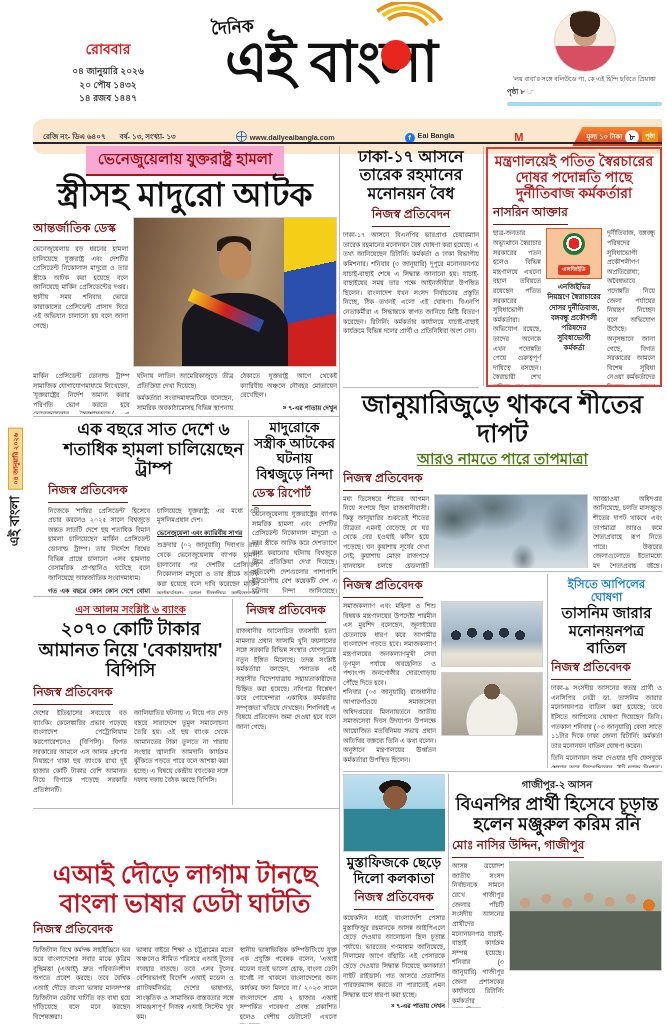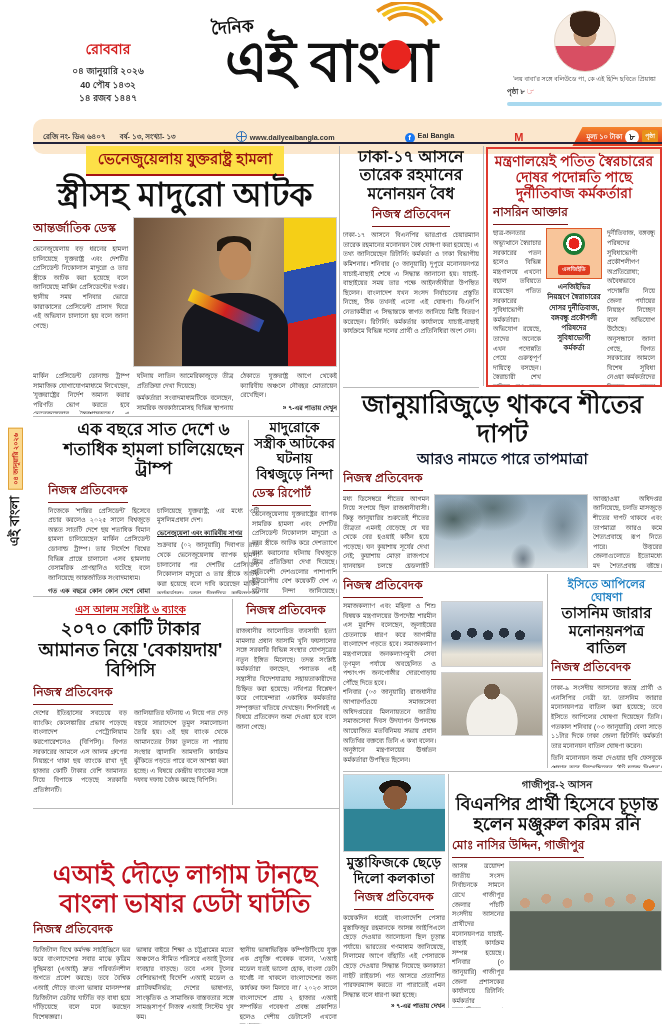--- a/index.html
+++ b/index.html
@@ -54,21 +54,21 @@
           background:linear-gradient(180deg,#f5852e,#e03a1f);clip-path:polygon(10px 0,100% 0,100% 100%,0 100%);
           color:#fff;font-size:6.8px;font-weight:bold;gap:3px;}
   .pgnum{display:inline-block;width:14px;height:14px;border-radius:50%;background:#fff;color:#111;
          font-size:9px;font-weight:900;text-align:center;line-height:14px;}
   .pglab{background:#e8921a;border-radius:2px;padding:1px 3px;font-size:6px;}
   
   .fold-date{writing-mode:vertical-rl;transform:rotate(180deg);background:#fbd98f;border:1px solid #e0a33a;
              color:#c41414;font-size:6.5px;font-weight:bold;padding:4px 1px;margin:0 auto;}
   .fold-brand{writing-mode:vertical-rl;transform:rotate(180deg);font-size:13px;font-weight:900;color:#111;margin:6px auto 0 auto;}
   
-  .kicker{display:inline-block;background:#fde047;color:#9b1111;font-size:15px;font-weight:900;
+  .kicker{display:inline-block;background:#f9a8d4;color:#9b1111;font-size:15px;font-weight:900;
           padding:1px 12px 2px 12px;border-bottom:2px solid #a51515;}
   .lead-hl{font-size:33px;}
   
   .photo{position:relative;overflow:hidden;border:1px solid #cfcfcf;}
   .ph-maduro{background:linear-gradient(105deg,#6e523b 0%,#97785a 30%,#b49a77 55%,#7d5f44 100%);}
   .ph-maduro .flag{position:absolute;right:0;top:0;width:52px;height:100%;
       background:linear-gradient(168deg,#f5cf17 0 34%,#2b4fae 34% 67%,#cf2020 67% 100%);}
   .ph-maduro .suit{position:absolute;bottom:-4px;left:24%;width:52%;height:52%;background:#17171d;border-radius:45% 45% 0 0;}
   .ph-maduro .sash{position:absolute;top:58%;left:26%;width:78px;height:13px;
       background:linear-gradient(90deg,#f5cf17,#cf2020,#2b4fae);transform:rotate(24deg);}
@@ -121,21 +121,21 @@
 <div class="page">
 
   <div class="abs" style="left:3px;top:428px;width:24px;height:150px;text-align:center;">
     <div class="fold-date">০৪ জানুয়ারি ২০২৬</div>
     <div class="fold-brand">এই বাংলা</div>
   </div>
 
   <div class="abs" style="left:48px;top:38px;width:120px;text-align:center;">
     <div class="day">রোববার</div>
     <div class="dline">০৪ জানুয়ারি ২০২৬</div>
-    <div class="dline">40 পৌষ ১৪৩২</div>
+    <div class="dline">২০ পৌষ ১৪৩২</div>
     <div class="dline">১৪ রজব ১৪৪৭</div>
   </div>
 
   <div class="abs" style="left:175px;top:6px;width:312px;height:110px;">
     <div class="arcs">
         <i class="a1"></i>
         <i class="a2"></i>
         <i class="a3"></i>
       </div>
     <span class="logo-prefix">দৈনিক</span>
@@ -231,21 +231,21 @@
   </div>
 
   <div class="abs" style="left:252px;top:420px;width:85px;height:174px;overflow:hidden;">
     <div class="hl" style="font-size:13.5px;">মাদুরোকে সস্ত্রীক আটকের ঘটনায় বিশ্বজুড়ে নিন্দা</div>
     <span class="byline">ডেস্ক রিপোর্ট</span>
     <div class="body">ভেনেজুয়েলায় যুক্তরাষ্ট্রের ব্যাপক সামরিক হামলা এবং দেশটির প্রেসিডেন্ট নিকোলাস মাদুরো ও তার স্ত্রীকে আটক করে দেশত্যাগে বাধ্য করানোর ঘটনায় বিশ্বজুড়ে তীব্র প্রতিক্রিয়া দেখা দিয়েছে। প্রতিবেশী দেশগুলোর পাশাপাশি ইউরোপীয় বেশ কয়েকটি দেশ এ ঘটনার নিন্দা জানিয়েছে। জাতিসংঘ মহাসচিব অবিলম্বে সামরিক অভিযান বন্ধের আহ্বান জানিয়েছেন।</div>
   </div>
 
   <div class="abs" style="left:343px;top:390px;width:319px;height:178px;overflow:hidden;">
     <div class="hl" style="font-size:25px;">জানুয়ারিজুড়ে থাকবে শীতের দাপট</div>
-    <div class="hl" style="font-size:15px;color:#0f172a;margin-top:2px;">আরও নামতে পারে তাপমাত্রা</div>
+    <div class="hl" style="font-size:15px;color:#4d7c0f;margin-top:2px;text-decoration:underline;">আরও নামতে পারে তাপমাত্রা</div>
     <span class="byline">নিজস্ব প্রতিবেদক</span>
     <div style="display:flex;gap:5px;">
       <div class="body" style="flex:0 0 86px;">মধ্য ডিসেম্বরে শীতের আগমন নিয়ে সংশয়ে ছিল রাজধানীবাসী। কিন্তু জানুয়ারির শুরুতেই শীতের তীব্রতা এমনই বেড়েছে যে ঘর থেকে বের হওয়াই কঠিন হয়ে পড়েছে। ঘন কুয়াশায় সূর্যের দেখা নেই; কুয়াশায় মোড়া রাজপথে যানবাহন চলছে হেডলাইট জ্বালিয়ে। গত কয়েকদিন ধরে ঢাকার সর্বনিম্ন তাপমাত্রা নামছে ধাপে ধাপে।</div>
       <div class="photo ph-fog" style="flex:0 0 152px;height:110px;"></div>
       <div class="body" style="flex:1;">আবহাওয়া অধিদপ্তর জানিয়েছে, চলতি মাসজুড়ে শীতের দাপট থাকবে এবং তাপমাত্রা আরও কমে শৈত্যপ্রবাহে রূপ নিতে পারে। উত্তরের জেলাগুলোতে ইতোমধ্যে মৃদু শৈত্যপ্রবাহ বইছে। সকাল থেকে দুপুর পর্যন্ত কুয়াশা থাকায় ভোগান্তিতে পড়ছেন শ্রমজীবী মানুষ।</div>
     </div>
   </div>
 
   <div class="abs" style="left:33px;top:599px;width:195px;height:206px;overflow:hidden;">
     <div style="text-align:center;"><span style="font-size:10.5px;font-weight:800;color:#c41414;text-decoration:underline;">এস আলম সংশ্লিষ্ট ৬ ব্যাংক</span></div>

